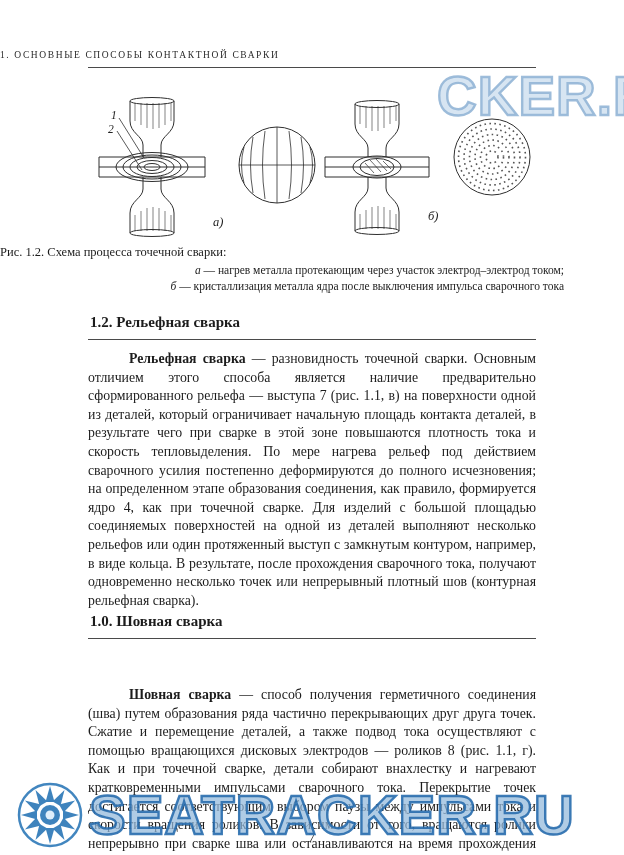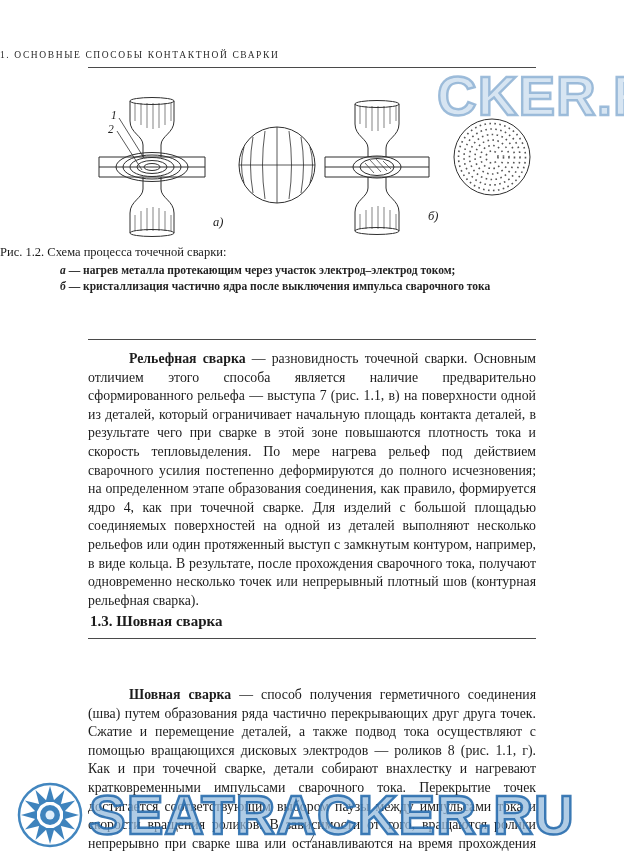--- a/index.html
+++ b/index.html
@@ -24,23 +24,22 @@
     background:#4a4a4a;
   }
   .head-rule { top:67px; }
   .figure { position:absolute; top:93px; left:87px; width:450px; height:148px; }
   .caption-title {
     position:absolute; top:245px; left:0; right:0;
     font-size:12.5px;
   }
   .caption-lines {
     position:absolute; top:263px; left:60px; right:60px;
-    text-align:left; font-size:11.5px; line-height:15.5px;
+    text-align:right; font-size:11.5px; line-height:15.5px;
     color:#222;
-    font-weight:bold;
   }
   .cap-marker { font-style:italic; }
   .sec-head {
     position:absolute; left:90px;
     font-size:15px; font-weight:bold;
     font-family:"Liberation Serif", serif;
   }
   .sec-head-1 { top:314px; }
   .sec-rule-1 { top:339px; }
   .body-para {
@@ -146,27 +145,28 @@
         <text x="126" y="133" font-size="12.5">а)</text>
         <text x="341" y="127" font-size="12.5">б)</text>
       </g>
     </svg>
   </div>
 
   <div class="caption-title">Рис. 1.2. Схема процесса точечной сварки:</div>
 
   <div class="caption-lines">
     <div><span class="cap-marker">а</span> <span>— нагрев металла протекающим через участок электрод–электрод током;</span></div>
-    <div><span class="cap-marker">б</span> <span>— кристаллизация частично ядра после выключения импульса сварочного тока</span></div>
+    <div><span class="cap-marker">б</span> <span>— кристаллизация металла ядра после выключения импульса сварочного тока</span></div>
   </div>
 
+  <h2 class="sec-head sec-head-1">1.2. Рельефная сварка</h2>
   <div class="rule sec-rule-1"></div>
   <p class="body-para para-1"><span class="lead">Рельефная сварка</span><span> — разновидность точечной сварки. Основным отличием этого способа является наличие предварительно сформированного рельефа — выступа 7 (рис. 1.1, в) на поверхности одной из деталей, который ограничивает начальную площадь контакта деталей, в результате чего при сварке в этой зоне повышаются плотность тока и скорость тепловыделения. По мере нагрева рельеф под действием сварочного усилия постепенно деформируются до полного исчезновения; на определенном этапе образования соединения, как правило, формируется ядро 4, как при точечной сварке. Для изделий с большой площадью соединяемых поверхностей на одной из деталей выполняют несколько рельефов или один протяженный выступ с замкнутым контуром, например, в виде кольца. В результате, после прохождения сварочного тока, получают одновременно несколько точек или непрерывный плотный шов (контурная рельефная сварка).</span></p>
 
-  <h2 class="sec-head sec-head-2">1.3. Шовная сварка</h2>
+  <h2 class="sec-head sec-head-2">1.0. Шовная сварка</h2>
   <div class="rule sec-rule-2"></div>
   <p class="body-para para-2"><span class="lead">Шовная сварка</span><span> — способ получения герметичного соединения (шва) путем образования ряда частично перекрывающих друг друга точек. Сжатие и перемещение деталей, а также подвод тока осуществляют с помощью вращающихся дисковых электродов — роликов 8 (рис. 1.1, г). Как и при точечной сварке, детали собирают внахлестку и нагревают кратковременными импульсами сварочного тока. Перекрытие точек достигается соответствующим выбором паузы между импульсами тока и скорости вращения роликов. В зависимости от того, вращаются ролики непрерывно при сварке шва или останавливаются на время прохождения сварочного тока, различают непрерывную и шаговую сварку. Шаговая сварка отличается относительно небольшой</span></p>
 
   <div class="page-number">7</div>
 
   <div class="wm-bottom">
     <svg class="sun" width="68" height="68" viewBox="-34 -34 68 68">
       <circle r="31" fill="none" stroke="#2e79b8" stroke-width="2.5" opacity="0.9"></circle>
       <g fill="#2e79b8" opacity="0.92">
         <polygon points="0,-29 4.5,-13 -4.5,-13"></polygon>

